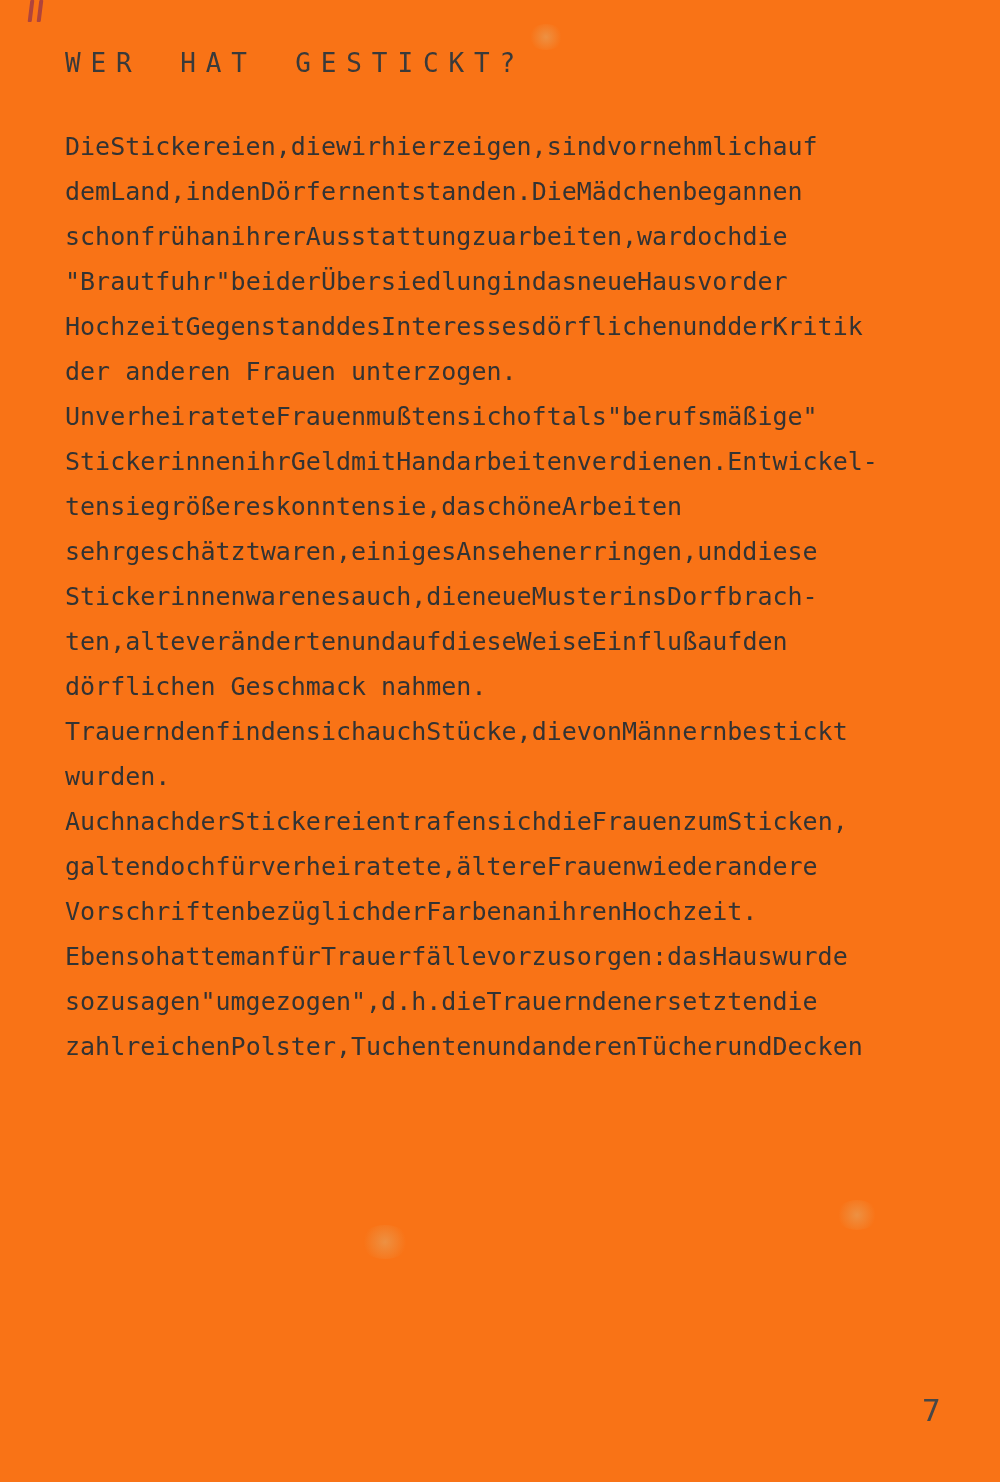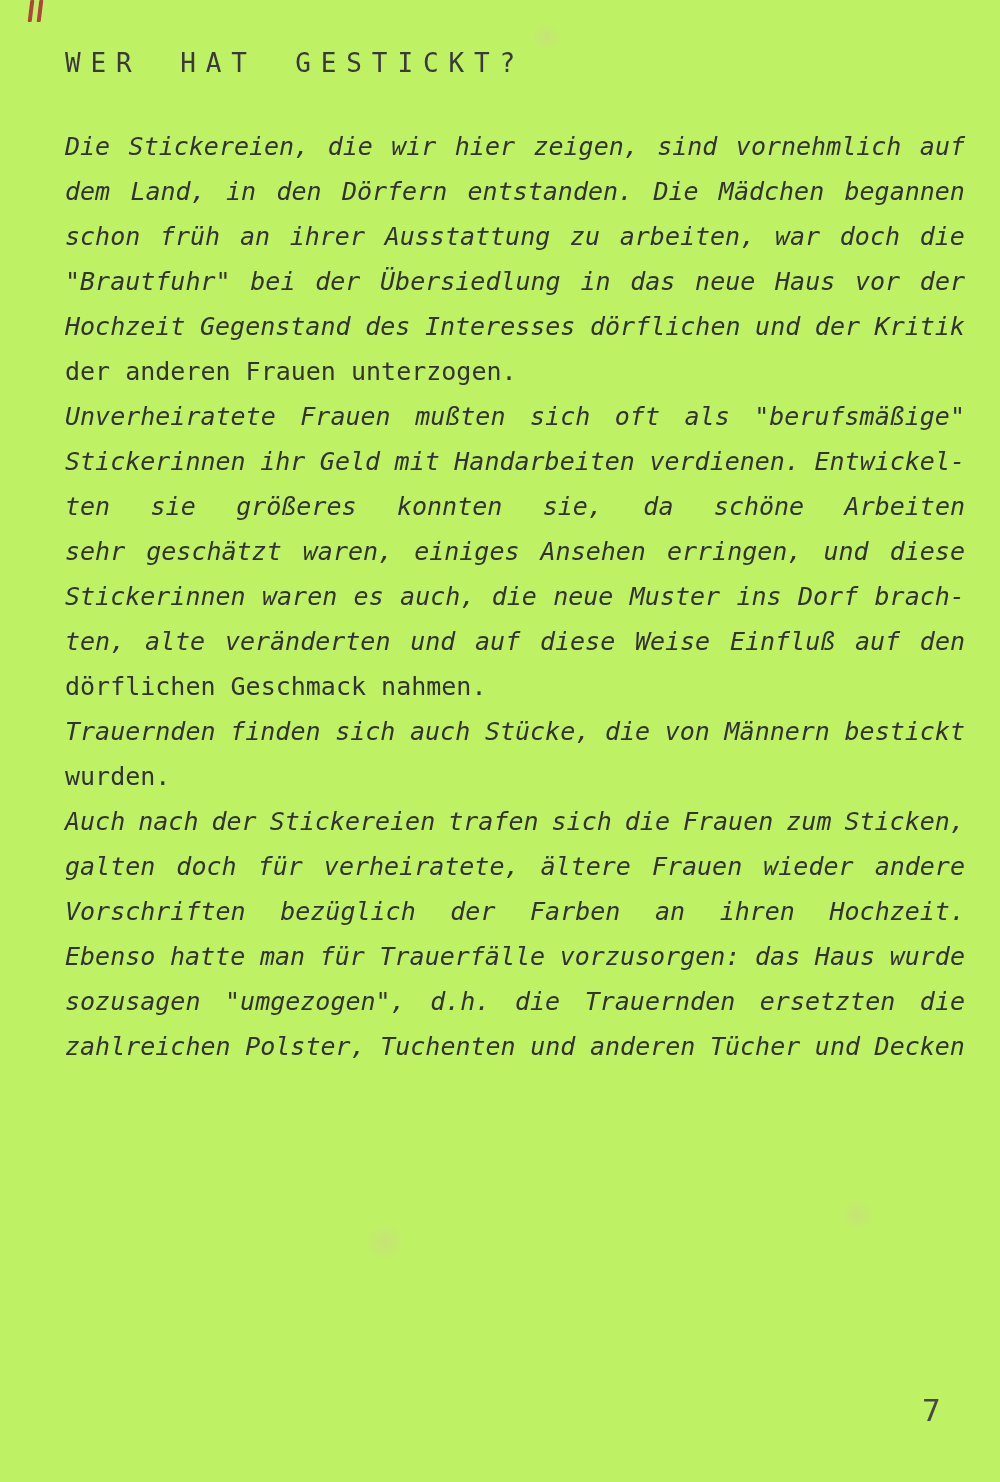--- a/index.html
+++ b/index.html
@@ -5,21 +5,21 @@
   html, body {
     margin: 0;
     padding: 0;
     background: #e9e9e7;
   }
   .page {
     position: relative;
     width: 1000px;
     height: 1482px;
     margin: 0 auto;
-    background: #bef264;
+    background: #f97316;
     overflow: hidden;
     font-family: "DejaVu Sans Mono", "Liberation Mono", monospace;
     color: #343434;
   }
   
   .corner-marks {
     position: absolute;
     left: 29px;
     top: 0;
     display: flex;
@@ -52,23 +52,21 @@
     font-size: 25px;
     line-height: 45px;
     color: #333333;
   }
   .body-text .line {
     height: 45px;
     white-space: pre;
   }
   .body-text .line.justify {
     display: flex;
-    justify-content: space-between;
     flex-wrap: nowrap;
-    font-style: italic;
   }
   .page-number {
     position: absolute;
     left: 922px;
     top: 1392px;
     font-size: 31px;
     color: #474747;
   }
   
   .smudge {

